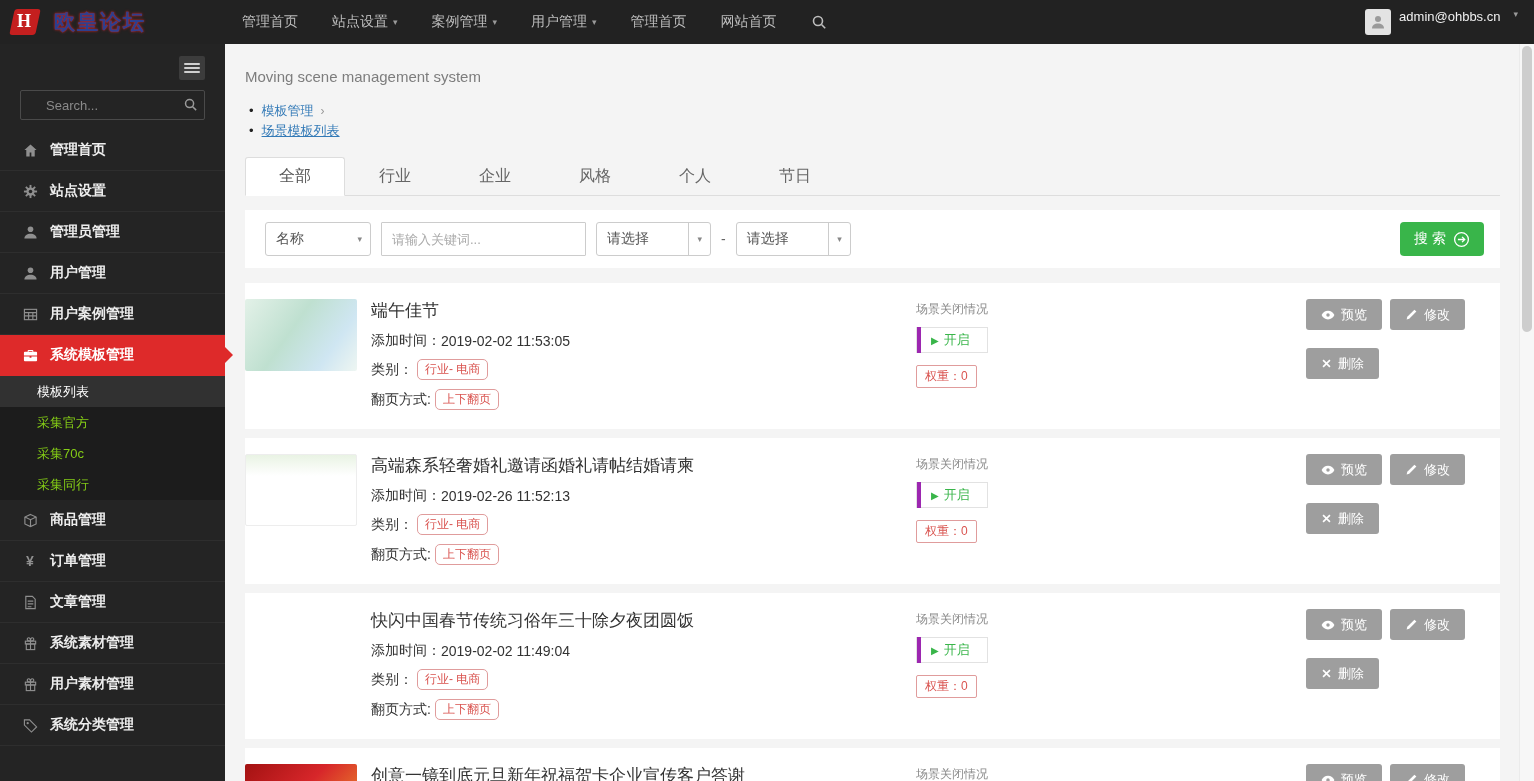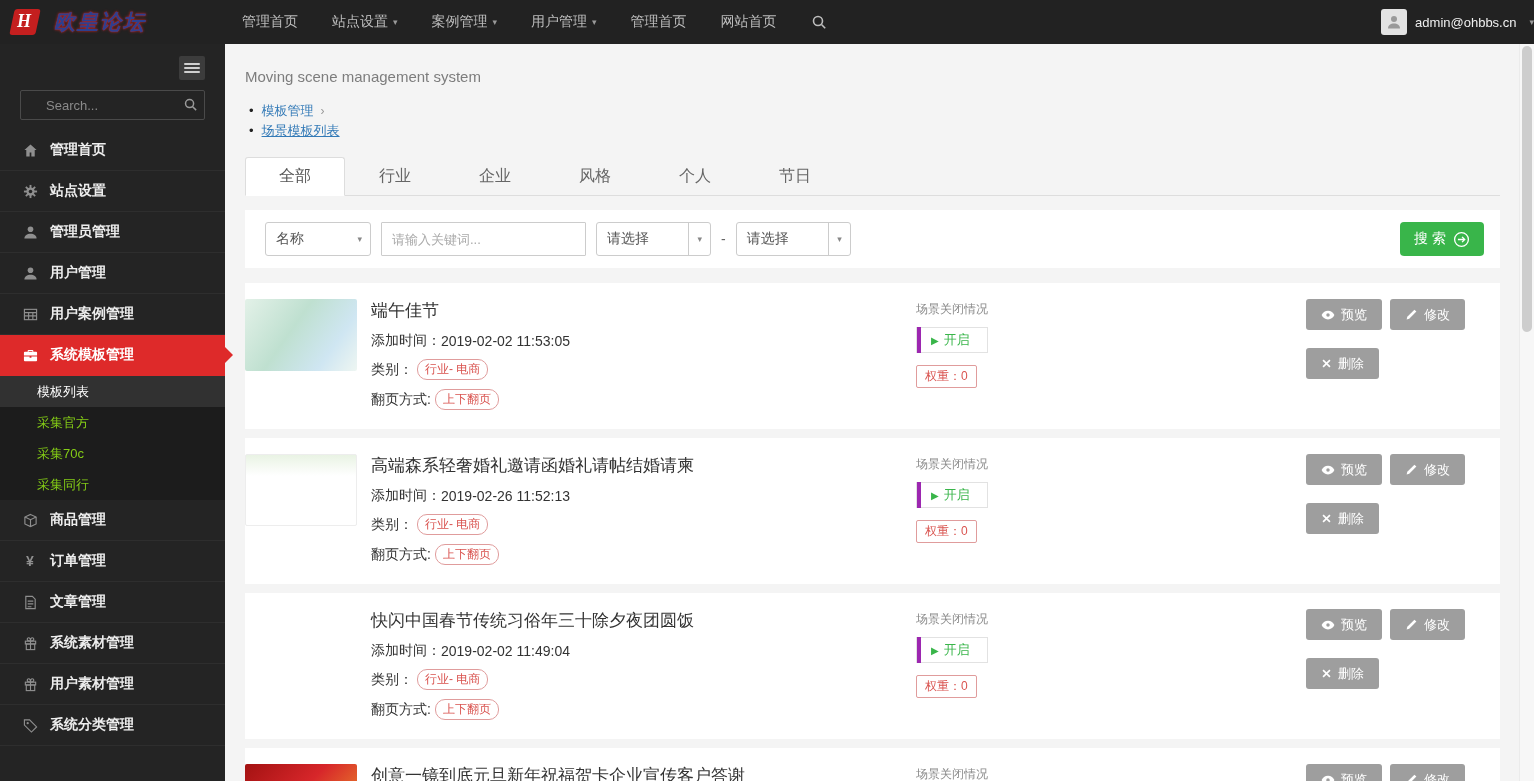--- a/index.html
+++ b/index.html
@@ -3,30 +3,30 @@
 <meta charset="utf-8">
 <style>
   * { box-sizing: border-box; margin: 0; padding: 0; }
   html,body { width:1534px; height:781px; overflow:hidden; }
   body {
     font-family:"Liberation Sans","DejaVu Sans",sans-serif;
     background:#f4f4f4; position:relative; font-size:14px; color:#333;
   }
   
   .header{position:absolute;top:0;left:0;width:1534px;height:44px;background:#222;display:flex;align-items:center;z-index:30;}
-  .logo{width:225px;height:44px;display:flex;align-items:center;padding-left:10px;cursor:pointer;font-style:italic;}
+  .logo{width:225px;height:44px;display:flex;align-items:center;padding-left:10px;cursor:pointer;}
   .logo-mark{width:36px;height:30px;position:relative;margin-right:8px;flex:0 0 auto;}
   .logo-mark::before{content:"";position:absolute;left:2px;top:2px;width:26px;height:26px;background:#c41f1f;transform:skewX(-12deg);border-radius:3px;}
   .logo-mark::after{content:"H";position:absolute;left:7px;top:4px;color:#fff;font-weight:bold;font-size:18px;font-family:"Liberation Serif",serif;}
   .logo-text{font-size:21px;font-weight:800;color:#2e3f8e;letter-spacing:2px;text-shadow:0 0 3px rgba(210,40,40,.9),0 0 1px rgba(210,40,40,.9);}
   .topnav{display:flex;align-items:center;height:44px;}
   .topnav a{display:flex;align-items:center;height:44px;padding:0 17px;color:#bdbdbd;font-size:14px;text-decoration:none;cursor:pointer;}
   .caret{font-size:9px;color:#9a9a9a;margin-left:5px;}
   .nav-search svg{display:block;}
-  .userbox{margin-left:auto;display:flex;align-items:center;gap:8px;color:#f0f0f0;font-size:13px;cursor:pointer;}
+  .userbox{margin-left:auto;display:flex;align-items:flex-start;gap:8px;padding-right:16px;color:#f0f0f0;font-size:13px;cursor:pointer;}
   .avatar{width:26px;height:26px;background:#e3e3e3;border-radius:3px;display:flex;align-items:center;justify-content:center;}
   
   .sidebar{position:absolute;top:44px;left:0;width:225px;bottom:0;background:#242424;z-index:20;}
   .side-top{padding:12px 20px 10px;}
   .hamburger{display:block;margin-left:auto;width:26px;height:24px;background:#3c3c3c;border:0;border-radius:2px;cursor:pointer;padding:5px 5px;}
   .hamburger span{display:block;height:2px;background:#cfcfcf;margin:2px 0;border-radius:1px;}
   .side-search{position:relative;margin-top:10px;}
   .side-search input{width:100%;height:30px;background:transparent;border:1px solid #4a4a4a;border-radius:2px;color:#bbb;font-size:13px;padding:0 28px 0 25px;outline:none;font-family:inherit;}
   .side-search input::placeholder{color:#8a8a8a;}
   .side-search .mag{position:absolute;right:7px;top:7px;color:#9a9a9a;}
@@ -67,21 +67,21 @@
   .cards{margin-top:15px;}
   .card{background:#fff;display:flex;min-height:146px;margin-bottom:9px;padding:12px 12px 12px 0;}
   .thumb{width:112px;height:72px;margin:4px 14px 0 0;flex:0 0 auto;cursor:pointer;border-radius:2px;}
   .thumb.t1{background:linear-gradient(125deg,#e3f1e8 0%,#bfe0d0 42%,#cfe6f2 75%,#eef6f2 100%);}
   .thumb.t2{background:linear-gradient(180deg,#e9f3e4 0%,#ffffff 30%);border:1px solid #ededed;}
   .thumb.t3{background:#fff;}
   .thumb.t4{background:linear-gradient(135deg,#a31212 0%,#d7262a 45%,#f0a62c 100%);}
   .info{width:545px;padding-top:4px;}
   .card-title{font-size:17px;color:#333;line-height:24px;cursor:default;}
   .row{margin-top:9px;font-size:14px;color:#333;display:flex;align-items:center;}
-  .tag{display:inline-block;border:1px solid #e09c9c;color:#d9534f;font-size:12px;padding:2px 7px;border-radius:10px;line-height:15px;margin-left:4px;}
+  .tag{display:inline-block;border:1px solid #e09c9c;color:#d9534f;font-size:12px;padding:2px 7px;border-radius:5px;line-height:15px;margin-left:4px;}
   .status-col{width:300px;padding-top:6px;}
   .status-label{font-size:12px;color:#8a8a8a;}
   .toggle{margin-top:9px;width:72px;height:26px;border:1px solid #e2e2e2;background:#fff;position:relative;display:flex;align-items:center;padding-left:14px;cursor:pointer;}
   .toggle::before{content:"";position:absolute;left:0;top:-1px;bottom:-1px;width:4px;background:#9c27b0;}
   .toggle .play{color:#39b54a;font-size:10px;margin-right:5px;}
   .toggle .on{color:#39b54a;font-size:13px;}
   .weight{display:inline-block;margin-top:12px;border:1px solid #e09c9c;color:#d9534f;font-size:12px;padding:2px 8px;border-radius:2px;}
   .actions{margin-left:auto;width:182px;padding-top:4px;}
   .btn-row{display:flex;gap:8px;}
   .gbtn{height:31px;background:#9e9e9e;color:#fff;border:0;border-radius:3px;font-size:13px;display:inline-flex;align-items:center;gap:6px;padding:0 15px;cursor:pointer;font-family:inherit;}

